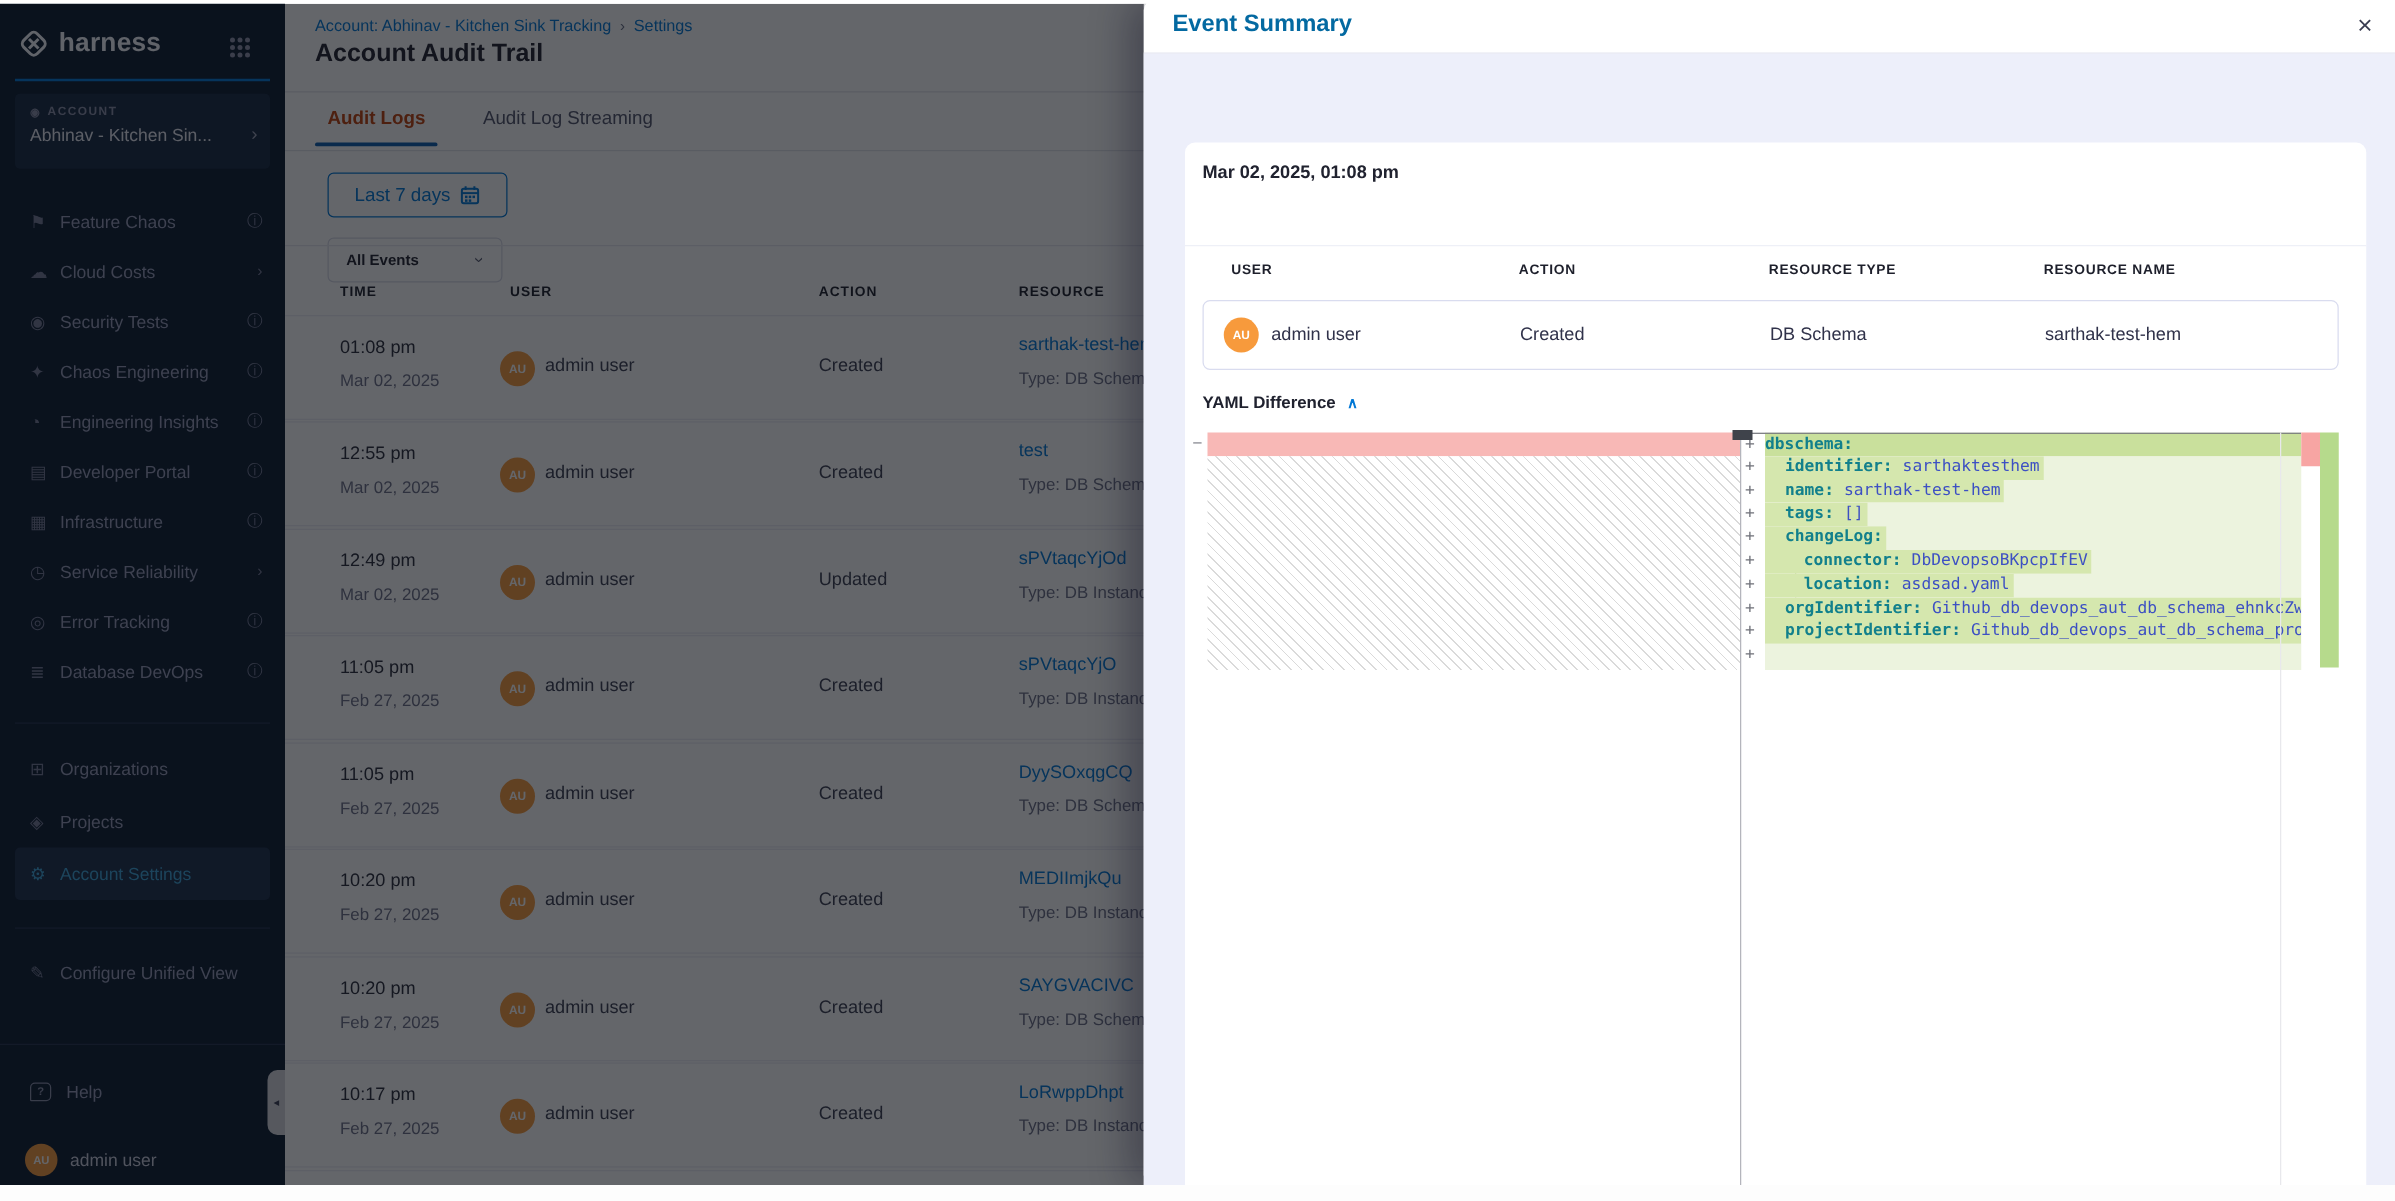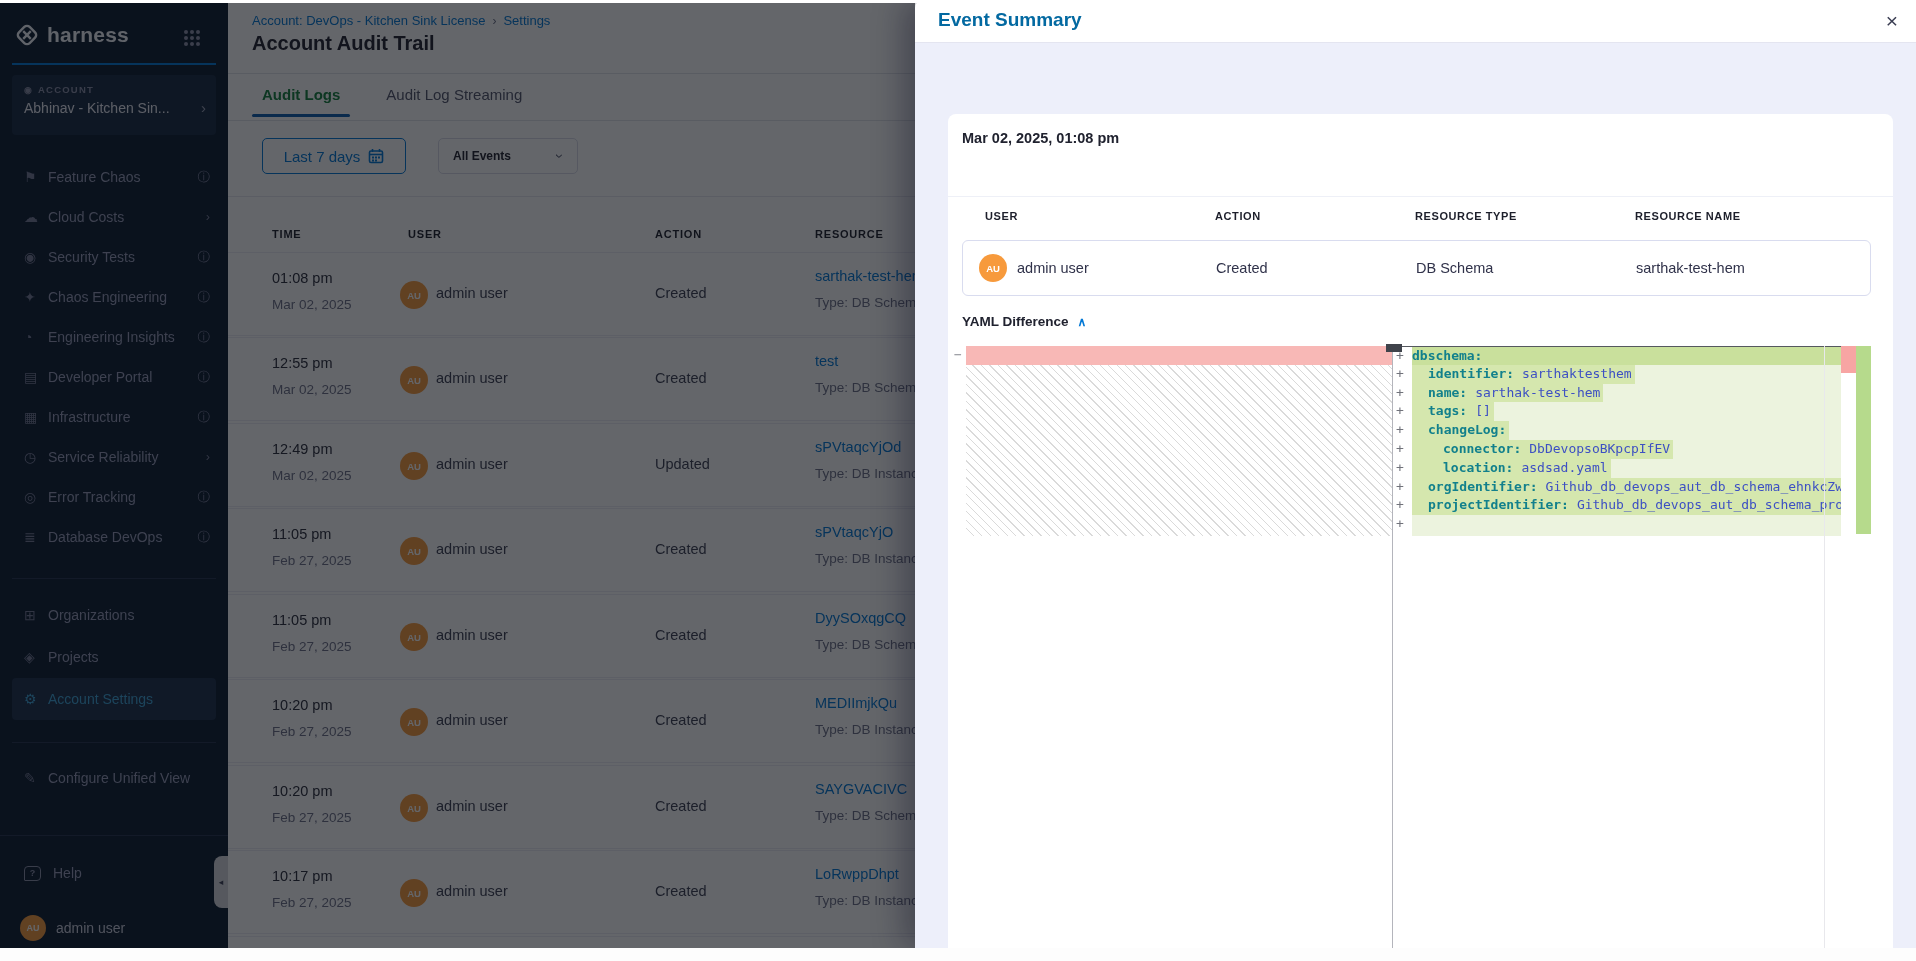--- a/index.html
+++ b/index.html
@@ -44,23 +44,23 @@
 
   
   .main { left:228px; top:0; width:1688px; height:961px; background:#fff; z-index:1; }
   .breadcrumb { left:24px; top:13px; font-size:13px; display:flex; gap:7px; align-items:center; }
   .bc-link { color:#0278d5; cursor:pointer; }
   .bc-sep { color:#6b7086; font-size:12px; }
   .page-title { left:24px; top:32px; font-size:20px; font-weight:700; color:#22232e; }
   .hdiv { height:1px; background:#e2e3ea; left:0; width:1688px; }
   .tabs { left:24px; top:86px; display:flex; gap:26px; }
   .tab { font-size:15px; color:#52556b; padding:0 10px 14px 10px; cursor:pointer; position:relative; }
-  .tab.active { color:#15803d; font-weight:600; }
+  .tab.active { color:#c2410c; font-weight:600; }
   .tab.active::after { content:""; position:absolute; left:0; right:0; bottom:0; height:3px; background:#0b5cad; border-radius:2px; }
-  .filters { left:34px; top:138px; display:flex; gap:32px; }
+  .filters { left:34px; top:138px; display:flex; gap:16px;flex-direction:column; }
   .date-btn { width:144px; height:36px; border:1.5px solid #0278d5; border-radius:5px; color:#0278d5; font-size:15px; display:flex; align-items:center; justify-content:center; gap:8px; background:#fff; cursor:pointer; }
   .evt-dd { width:140px; height:36px; border:1px solid #d8dae6; border-radius:5px; background:#fff; display:flex; align-items:center; padding:0 14px; cursor:pointer; }
   .evt-dd .lbl { font-size:12px; font-weight:600; color:#22232e; flex:1; }
   .chev-down { display:inline-block; transform:rotate(90deg); color:#565a6e; font-size:14px; }
   .thead { left:0; top:228px; width:1688px; height:22px; }
   .th { position:absolute; font-size:11px; font-weight:700; letter-spacing:.8px; color:#1d1f2b; }
   .rows { left:0; top:250px; width:1688px; height:711px; overflow:hidden; }
   .trow { position:absolute; left:0; width:1688px; height:84px; border-top:1px solid #ececf3; border-bottom:1px solid #ececf3; background:#fff; cursor:pointer; }
   .t-time { position:absolute; left:44px; top:17px; font-size:14.5px; color:#2a2c3a; }
   .t-date { position:absolute; left:44px; top:44px; font-size:13.5px; color:#6e7188; }
@@ -246,21 +246,21 @@
       <span class="avatar sz26">AU</span>
       <span class="user-name">admin user</span>
     </div>
   </div>
   <div class="abs collapse-handle">
       <span>◂</span>
     </div>
 
   <div class="abs main">
     <div class="abs breadcrumb">
-      <span class="bc-link">Account: DevOps - Kitchen Sink License</span>
+      <span class="bc-link">Account: Abhinav - Kitchen Sink Tracking</span>
       <span class="bc-sep">›</span>
       <span class="bc-link">Settings</span>
     </div>
     <div class="abs page-title">Account Audit Trail</div>
     <div class="abs hdiv" style="top:73px"></div>
 
     <div class="abs tabs">
       <div class="tab active">Audit Logs</div>
       <div class="tab">Audit Log Streaming</div>
     </div>

